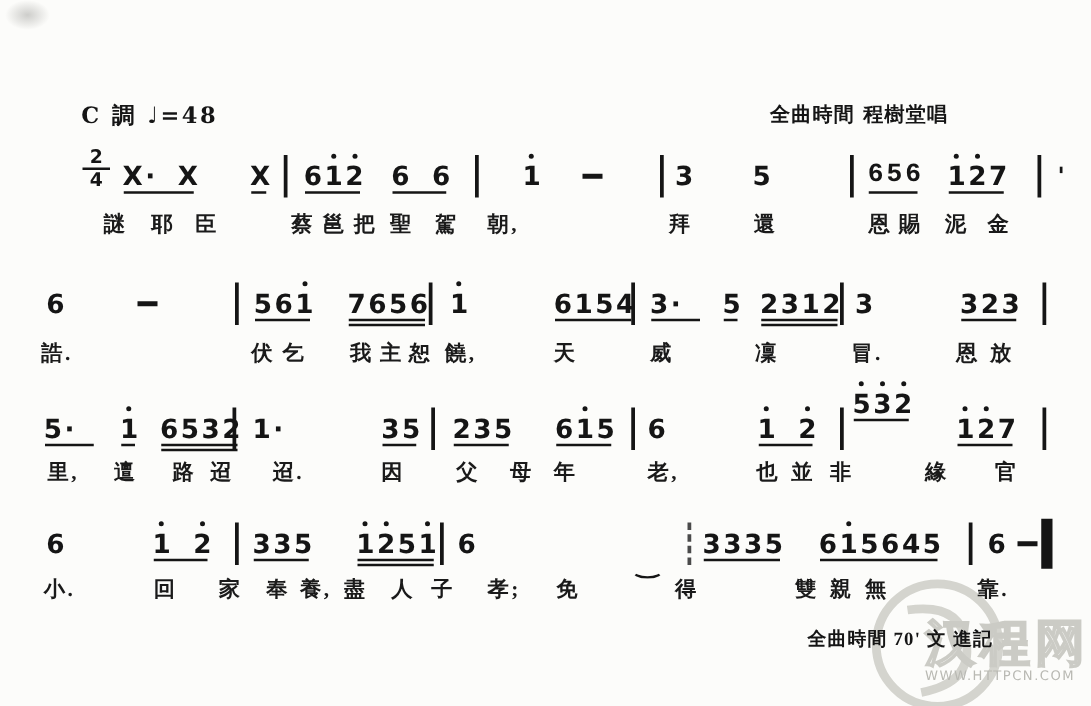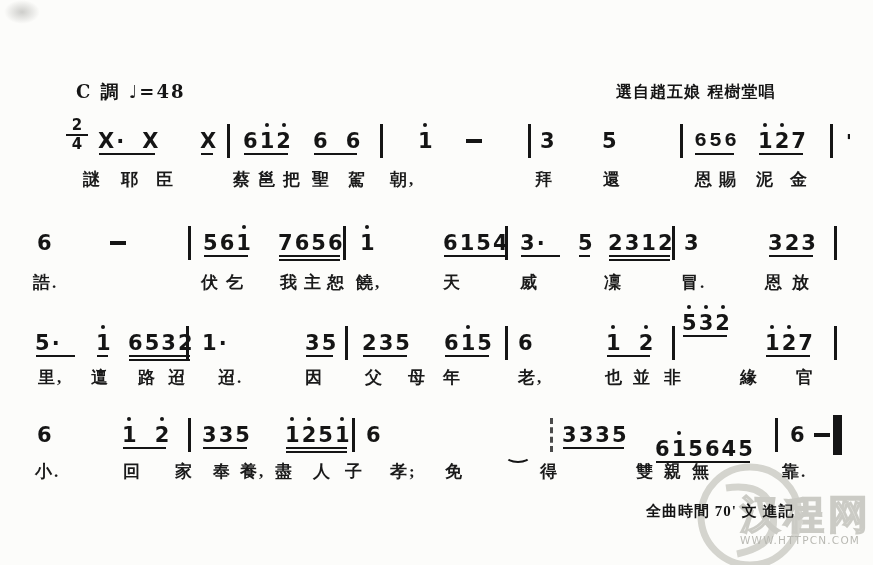--- a/index.html
+++ b/index.html
@@ -2,21 +2,21 @@
 <html><head>
 <meta charset="utf-8">
 <style>
   html,body{margin:0;padding:0;background:#e8e8e6;}
   .page{position:relative;width:873px;height:565px;background:#fcfcfa;overflow:hidden;
         font-family:"DejaVu Sans",sans-serif;color:#151515;}
   .smudge{position:absolute;left:4px;top:0;width:36px;height:24px;
         background:radial-gradient(ellipse at center,rgba(110,110,105,.33),rgba(110,110,105,0) 70%);}
   .title{position:absolute;top:20px;left:0;right:0;text-align:center;
         font:700 30px "DejaVu Serif","Liberation Serif",serif;letter-spacing:28px;text-indent:28px;}
-  .hdr-left{position:absolute;left:76px;top:80px;font:700 18px "DejaVu Serif","Liberation Serif",serif;letter-spacing:2px;}
+  .hdr-left{position:absolute;left:65px;top:80px;font:700 18px "DejaVu Serif","Liberation Serif",serif;letter-spacing:2px;}
   .hdr-right{position:absolute;left:616px;top:82px;font:700 16px "DejaVu Serif","Liberation Serif",serif;letter-spacing:1px;}
   #score{position:absolute;inset:0;z-index:2;}
   .tok{position:absolute;font:700 21px "DejaVu Sans","Liberation Sans",sans-serif;white-space:nowrap;line-height:26px;height:26px;}
   .ch{position:relative;display:inline-block;min-width:13px;text-align:center;}
   .ch + .ch{margin-left:2px;}
   .ch.nd{min-width:8px;}
   .sp{display:inline-block;width:9px;}
   .ch.hi::before{content:"";position:absolute;top:-5px;left:50%;transform:translateX(-50%);
         width:4px;height:4px;border-radius:50%;background:#151515;}
   .ch.orn::after{content:"~";position:absolute;top:-15px;right:-8px;font-size:11px;line-height:1;}
@@ -39,21 +39,21 @@
   .wm{position:absolute;left:630px;top:448px;z-index:1;}
 </style>
 </head>
 <body>
 
 <div class="page">
   <div class="smudge"></div>
 
 
   <div class="hdr-left">C 調 ♩=48</div>
-  <div class="hdr-right">選自趙五娘  程樹堂唱</div>
+  <div class="hdr-right">全曲時間  程樹堂唱</div>
 
   <div id="score">
       <div class="ts" style="top: 118px; left: 66px;">
         <div class="tsn">2</div>
         <div class="tsl"></div>
         <div class="tsn">4</div>
       </div>
       <div class="tok u1" style="top: 128px; left: 98px;"><span class="ch">X</span><span class="ch nd">·</span><span class="sp"></span><span class="sp"></span><span class="ch">X</span></div>
       <div class="tok u1" style="top: 128px; left: 200px;"><span class="ch">X</span></div>
       <div class="bar thin" style="top: 124px; left: 227px;"></div>
@@ -148,21 +148,21 @@
       <div class="tok" style="top: 422px; left: 37px;"><span class="ch">6</span></div>
       <div class="tok u1" style="top: 422px; left: 122px;"><span class="ch hi">1</span><span class="sp"></span><span class="sp"></span><span class="ch hi">2</span></div>
       <div class="bar thin" style="top: 418px; left: 188px;"></div>
       <div class="tok u1" style="top: 422px; left: 202px;"><span class="ch">3</span><span class="ch">3</span><span class="ch">5</span></div>
       <div class="tok u2" style="top: 422px; left: 285px;"><span class="ch hi">1</span><span class="ch hi">2</span><span class="ch">5</span><span class="ch hi">1</span></div>
       <div class="bar thin" style="top: 418px; left: 352px;"></div>
       <div class="tok" style="top: 422px; left: 366px;"><span class="ch">6</span></div>
       <div class="slur" style="top: 449px; left: 505px;"></div>
       <div class="bar dashed" style="top: 418px; left: 550px;"></div>
       <div class="tok u1" style="top: 422px; left: 562px;"><span class="ch">3</span><span class="ch">3</span><span class="ch">3</span><span class="ch">5</span></div>
-      <div class="tok u1" style="top: 422px; left: 655px; margin-top: 14px;"><span class="ch">6</span><span class="ch hi">1</span><span class="ch">5</span><span class="ch">6</span><span class="ch">4</span><span class="ch">5</span></div>
+      <div class="tok u1" style="top: 422px; left: 655px;"><span class="ch">6</span><span class="ch hi">1</span><span class="ch">5</span><span class="ch">6</span><span class="ch">4</span><span class="ch">5</span></div>
       <div class="bar thin" style="top: 418px; left: 775px;"></div>
       <div class="tok" style="top: 422px; left: 790px;"><span class="ch">6</span></div>
       <div class="dash" style="top: 433px; left: 814px;"></div>
       <div class="bar final" style="top: 415px; left: 833px;"></div>
       <div class="lyr" style="left: 35px; top: 460px;">小.</div>
       <div class="lyr" style="left: 123px; top: 460px;">回</div>
       <div class="lyr" style="left: 175px; top: 460px;">家</div>
       <div class="lyr" style="left: 213px; top: 460px;">奉</div>
       <div class="lyr" style="left: 240px; top: 460px;">養,</div>
       <div class="lyr" style="left: 275px; top: 460px;">盡</div>

